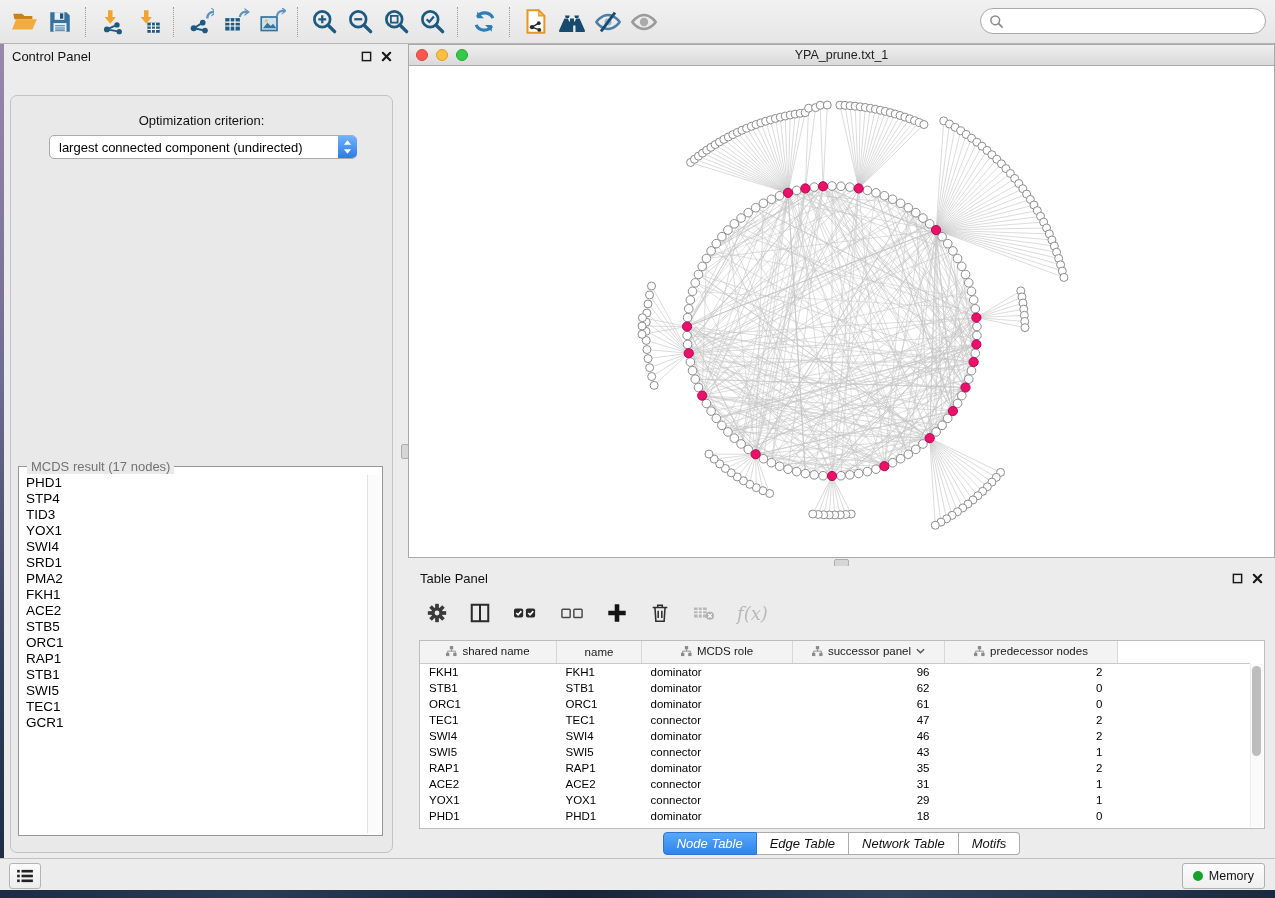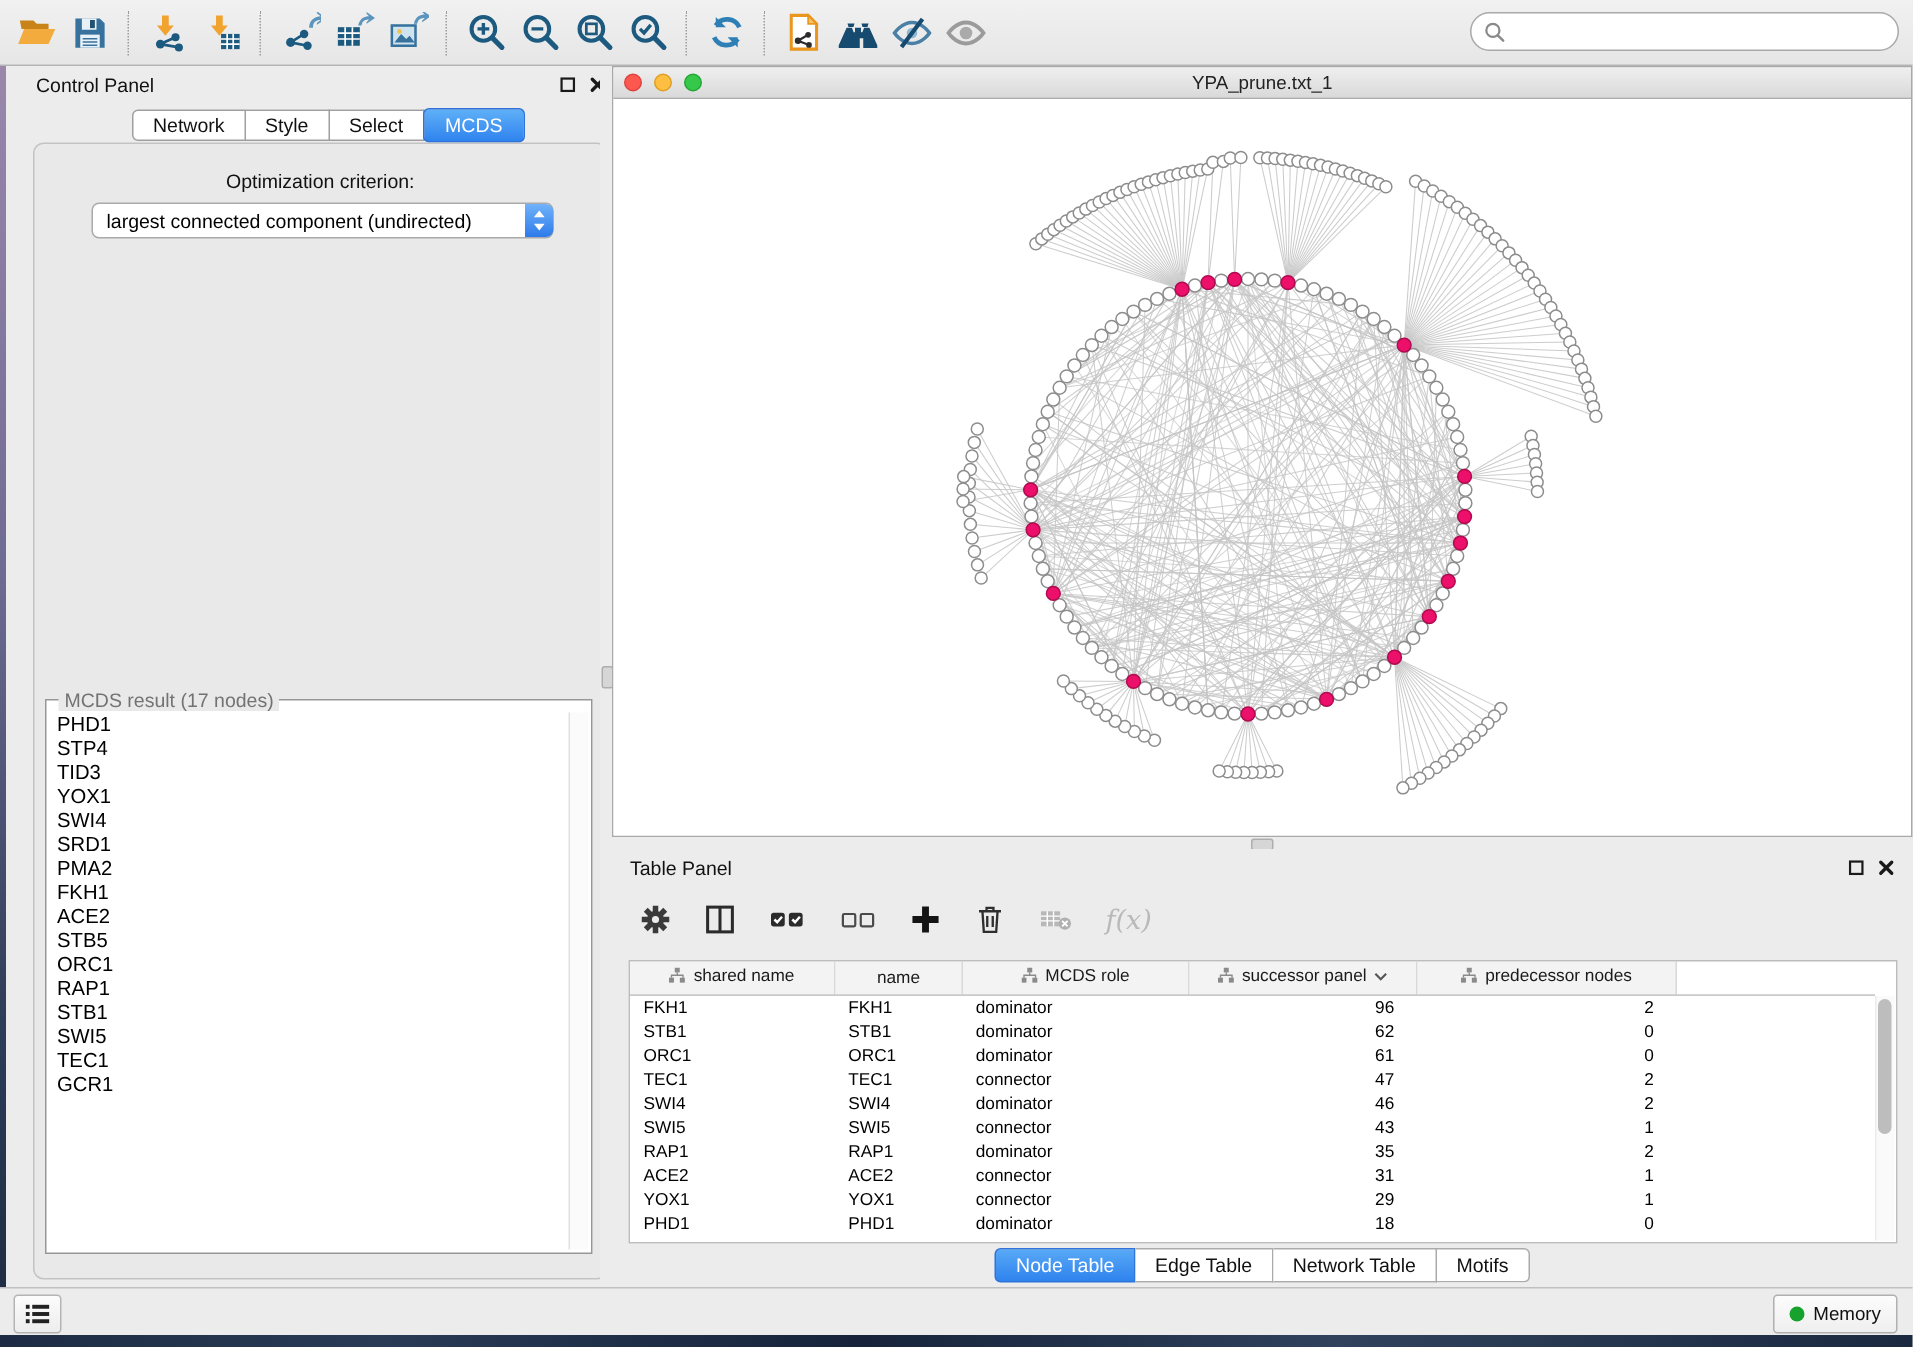--- a/index.html
+++ b/index.html
@@ -8,21 +8,21 @@
   
   #toolbar{left:0;top:0;width:1275px;height:44px;background:linear-gradient(#f1f1f1,#e6e6e6);border-bottom:1px solid #b4b4b4;display:flex;align-items:center;padding-left:6px;box-sizing:border-box;}
   .tbtn{width:32px;height:32px;display:flex;align-items:center;justify-content:center;margin:0 2px;border-radius:4px;}
   .tsep{width:1px;height:30px;border-left:1px dotted #9b9b9b;margin:0 7px;}
   #searchbox{position:absolute;right:9px;top:8px;width:286px;height:26px;background:#fff;border:1px solid #a9a9a9;border-radius:13px;display:flex;align-items:center;padding-left:8px;box-sizing:border-box;}
   #searchbox input{border:none;outline:none;flex:1;font-size:13px;background:transparent;font-family:"Liberation Sans",sans-serif;}
   
   #wall-left{left:0;top:44px;width:4px;height:846px;background:linear-gradient(#9a87ac,#6f6b93 40%,#2e3d58 75%,#1c2a42);}
   #wall-bottom{left:0;top:890px;width:1275px;height:8px;background:linear-gradient(90deg,#1d2c44,#2a3b55 20%,#16233b 45%,#31425c 70%,#1a2940);}
   
-  #control-panel{left:16px;top:44px;width:396px;height:814px;background:#ececec;}
+  #control-panel{left:4px;top:44px;width:396px;height:814px;background:#ececec;}
   .panel-titlerow{height:24px;display:flex;align-items:center;padding:0 8px;}
   .panel-title{font-size:13px;color:#111;}
   .winbtns{margin-left:auto;display:flex;gap:9px;align-items:center;}
   #cp-tabs{position:absolute;left:72px;top:29px;display:flex;height:21px;}
   .cp-tab{background:#fff;border:1px solid #9f9f9f;border-left:none;padding:0 13px;font-size:13px;display:flex;align-items:center;color:#111;}
   .cp-tab:first-child{border-left:1px solid #9f9f9f;border-radius:4px 0 0 4px;}
   .cp-tab.active{background:linear-gradient(#5fb0f7,#2f83ee);color:#fff;border:1px solid #2f72d8;border-radius:4px;margin:-1px -1px;padding:0 14px;}
   #cp-box{position:absolute;left:6px;top:51px;width:381px;height:756px;background:#e9e9e9;border:1px solid #c3c3c3;border-radius:7px;}
   #opt-label{position:absolute;left:0;right:0;top:17px;text-align:center;font-size:13px;color:#111;}
   #criterion{position:absolute;left:38px;top:39px;width:306px;height:22px;background:#fff;border:1px solid #aaa;border-radius:5px;display:flex;align-items:center;}
@@ -52,21 +52,21 @@
   #tp-toolbar{position:absolute;left:0;top:24px;width:100%;height:46px;display:flex;align-items:center;padding-left:18px;box-sizing:border-box;gap:21px;}
   #tp-toolbar .ticon{display:flex;align-items:center;justify-content:center;}
   #node-table{position:absolute;left:11px;top:74px;width:844px;height:187px;background:#fff;border:1px solid #bdbdbd;overflow:hidden;}
   #tbl{border-collapse:collapse;table-layout:fixed;width:830px;font-size:11.5px;}
   #tbl th{height:20px;background:#f3f3f3;border-right:1px solid #d8d8d8;border-bottom:1px solid #c9c9c9;font-weight:normal;color:#1a1a1a;white-space:nowrap;overflow:hidden;}
   #tbl td{height:16px;padding:0 0 0 9px;white-space:nowrap;color:#000;}
   #tbl td.num{text-align:right;padding:0 15px 0 0;}
   .thlab{display:inline-flex;align-items:center;gap:5px;justify-content:center;}
   #tbl-scroll{position:absolute;right:1px;top:23px;width:12px;bottom:1px;background:#fafafa;border-left:1px solid #ececec;}
   #tbl-thumb{position:absolute;left:1px;top:2px;width:9px;height:90px;background:#bdbdbd;border-radius:5px;}
-  #tp-tabs{position:absolute;left:0;right:0;top:266px;display:flex;justify-content:center;}
+  #tp-tabs{position:absolute;left:0;right:0;top:266px;display:flex;justify-content:center;font-style:italic;}
   .tp-tab{background:#fff;border:1px solid #ababab;border-left:none;padding:0 13px;height:21px;display:flex;align-items:center;font-size:13px;color:#111;}
   .tp-tab:first-child{border-left:1px solid #ababab;border-radius:4px 0 0 4px;}
   .tp-tab:last-child{border-radius:0 4px 4px 0;}
   .tp-tab.active{background:linear-gradient(#58a9f6,#2f83ee);color:#fff;border-color:#2f72d8;}
   
   #statusbar{left:0;top:858px;width:1275px;height:32px;background:#ececec;border-top:1px solid #c0c0c0;box-sizing:border-box;}
   #list-btn{position:absolute;left:9px;top:4px;width:30px;height:24px;background:linear-gradient(#fcfcfc,#ededed);border:1px solid #b4b4b4;border-radius:3px;display:flex;align-items:center;justify-content:center;}
   #memory-btn{position:absolute;right:10px;top:4px;height:24px;background:linear-gradient(#fcfcfc,#efefef);border:1px solid #b0b0b0;border-radius:3px;display:flex;align-items:center;gap:6px;padding:0 10px;font-size:12.5px;color:#111;}
   #memory-dot{width:10px;height:10px;border-radius:50%;background:#17a22d;}
 </style>
@@ -229,26 +229,20 @@
     <span class="panel-title">Control Panel</span>
     <span class="winbtns">
       <svg width="11" height="11" viewBox="0 0 12 12">
           <rect x="1.5" y="1.5" width="9" height="9" fill="none" stroke="#1a1a1a" stroke-width="1.6"></rect>
         </svg>
       <svg width="11" height="11" viewBox="0 0 12 12">
           <path stroke="#1a1a1a" stroke-width="2.4" stroke-linecap="round" d="M2 2l8 8M10 2l-8 8"></path>
         </svg>
     </span>
   </div>
-  <div id="cp-tabs">
-      <div class="cp-tab">Network</div>
-      <div class="cp-tab">Style</div>
-      <div class="cp-tab">Select</div>
-      <div class="cp-tab active">MCDS</div>
-    </div>
   <div id="cp-box">
     <div id="opt-label">Optimization criterion:</div>
     <div id="criterion">
       <span class="val">largest connected component (undirected)</span>
       <span class="step">
         <svg width="9" height="6" viewBox="0 0 10 6">
             <path fill="#fff" d="M5 0l4 5H1z"></path>
           </svg>
         <svg width="9" height="6" viewBox="0 0 10 6">
             <path fill="#fff" d="M5 6L1 1h8z"></path>

